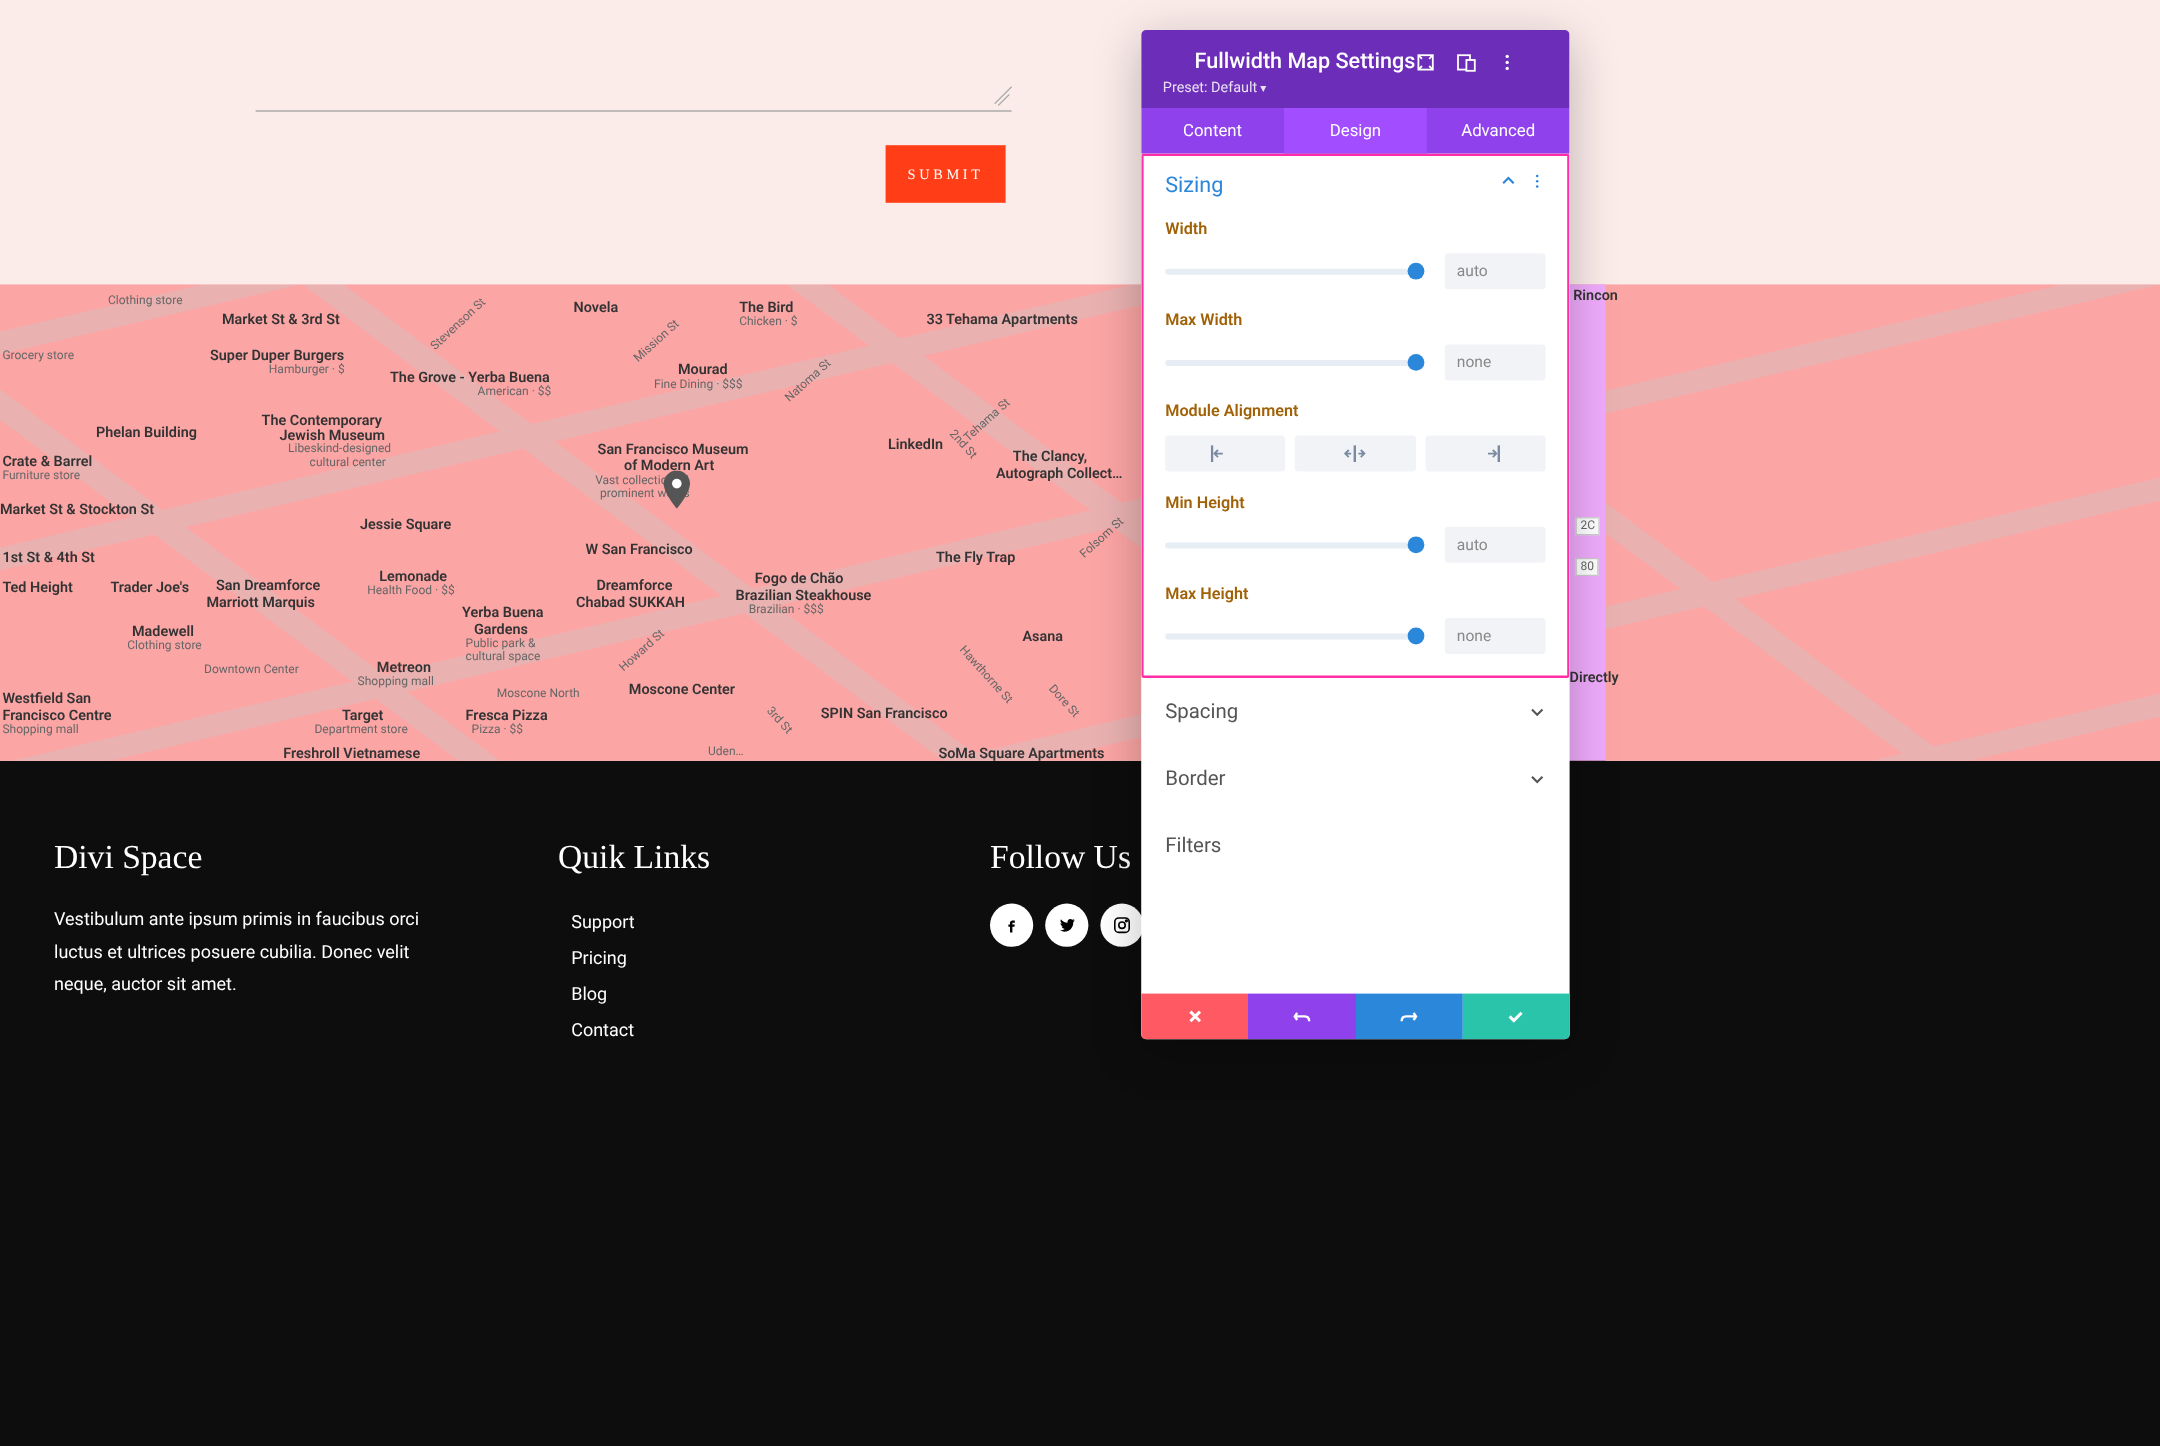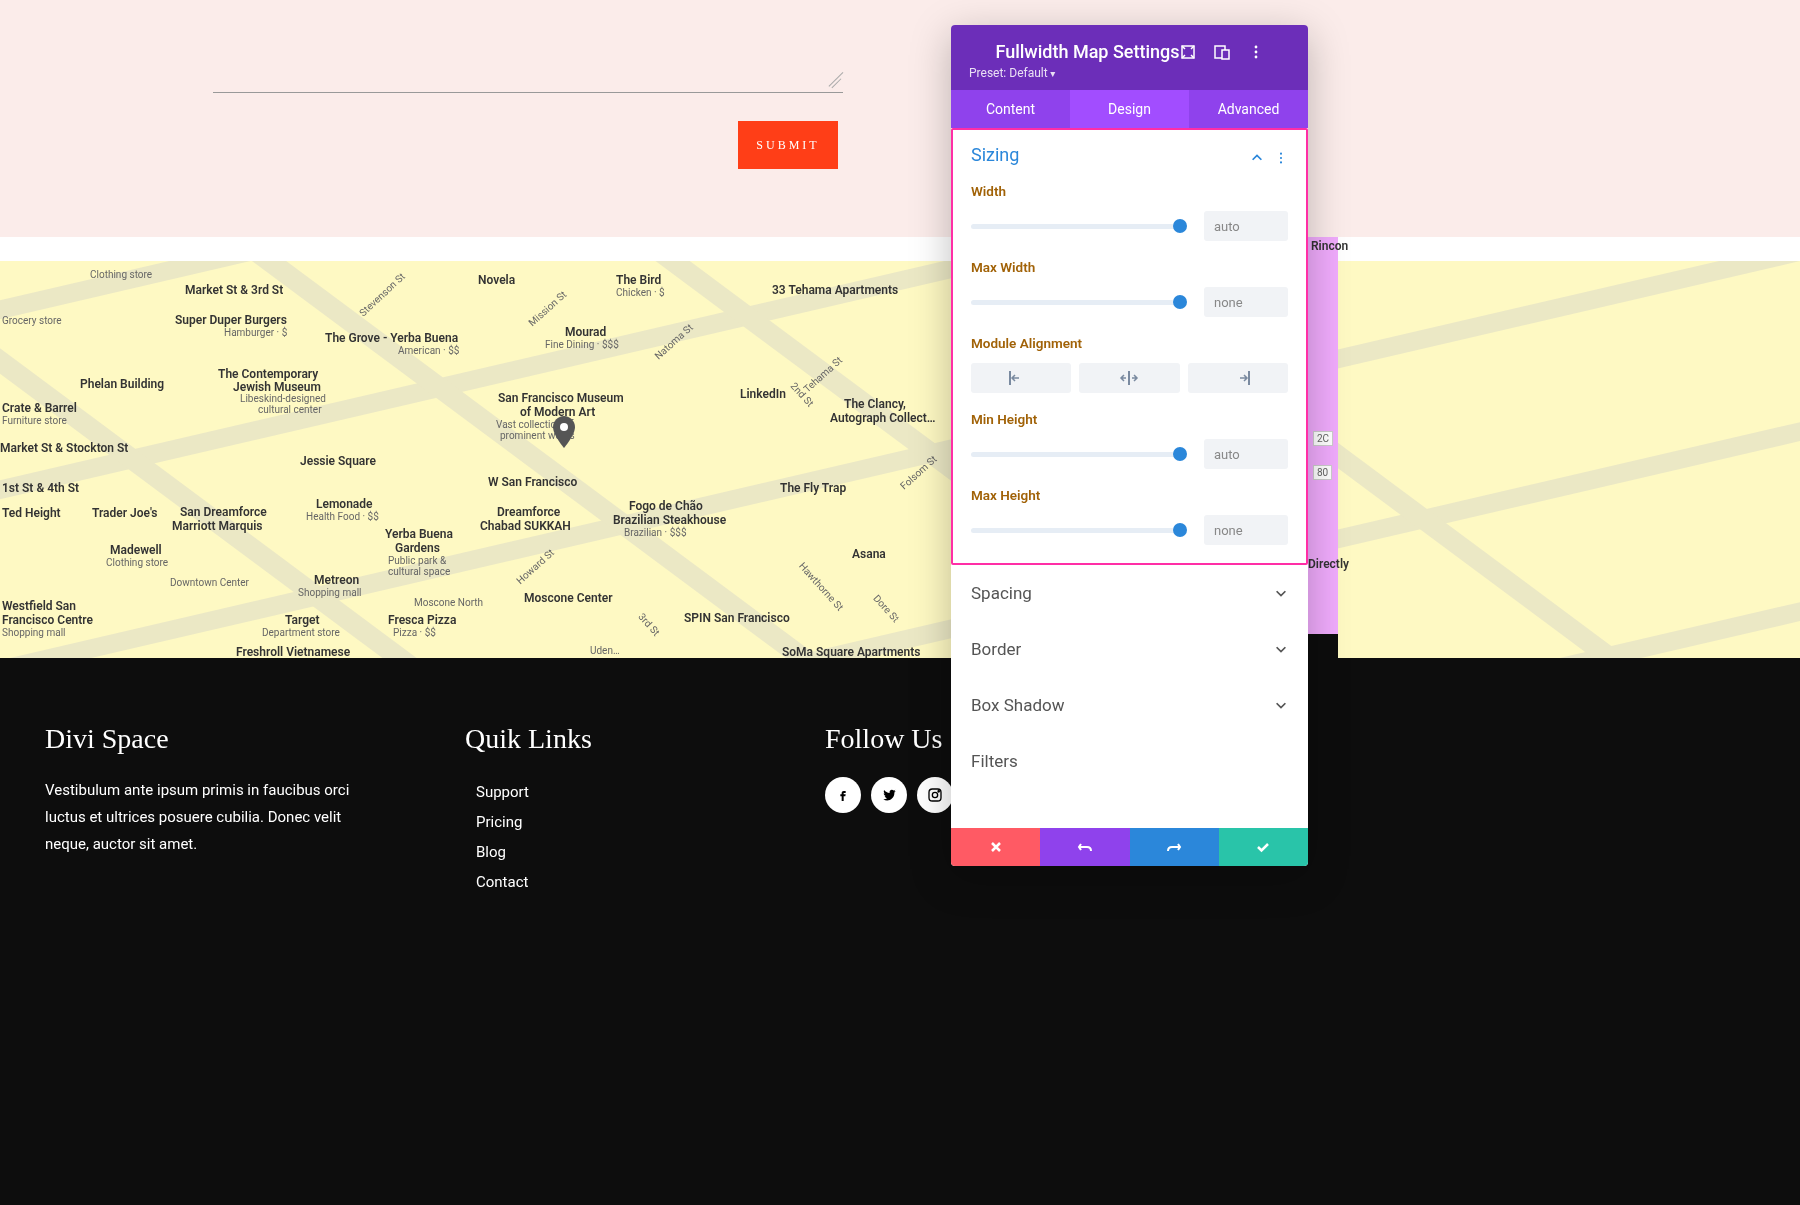--- a/index.html
+++ b/index.html
@@ -76,24 +76,23 @@
   display: flex;
   align-items: center;
   justify-content: center;
   cursor: pointer;
 }
 
 
 .map-band {
   width: 100%;
   height: 397px;
-  background: #fef9c3;
+  background: #fca5a5;
   position: relative;
   overflow: hidden;
-  margin-top: 24px;
 }
 .map-svg {
   position: absolute;
   inset: 0;
   width: 100%;
   height: 100%;
   opacity: 0.35;
 }
 .map-label {
   position: absolute;
@@ -225,21 +224,21 @@
 .panel-body::-webkit-scrollbar-thumb { background: #bbb; border-radius: 3px; }
 
 .sizing-section {
   border: 2px solid #ff2ea6;
   border-radius: 2px;
   margin: 0;
   padding: 14px 18px 18px;
 }
 .section-title-row {
   display: flex;
-  align-items: flex-end;
+  align-items: flex-start;
   justify-content: space-between;
   margin-bottom: 6px;
 }
 .section-title {
   color: #2b87da;
   font-size: 18px;
 }
 .section-title-icons {
   display: flex;
   gap: 10px;
@@ -634,26 +633,20 @@
             <path d="M3 6l5 5 5-5"></path>
           </svg>
       </div>
       <div class="collapsed-section">
         <span>Border</span>
         <svg viewBox="0 0 16 16" fill="none" stroke="currentColor" stroke-width="2">
             <path d="M3 6l5 5 5-5"></path>
           </svg>
       </div>
       <div class="collapsed-section">
-        <span>Box Shadow</span>
-        <svg viewBox="0 0 16 16" fill="none" stroke="currentColor" stroke-width="2">
-            <path d="M3 6l5 5 5-5"></path>
-          </svg>
-      </div>
-      <div class="collapsed-section">
         <span>Filters</span>
 
       </div>
     </div>
 
     <div class="panel-footer">
       <div class="pf-btn pf-cancel">
         <svg viewBox="0 0 16 16" stroke="#fff" stroke-width="2.5">
             <path d="M4 4l8 8M12 4l-8 8"></path>
           </svg>

